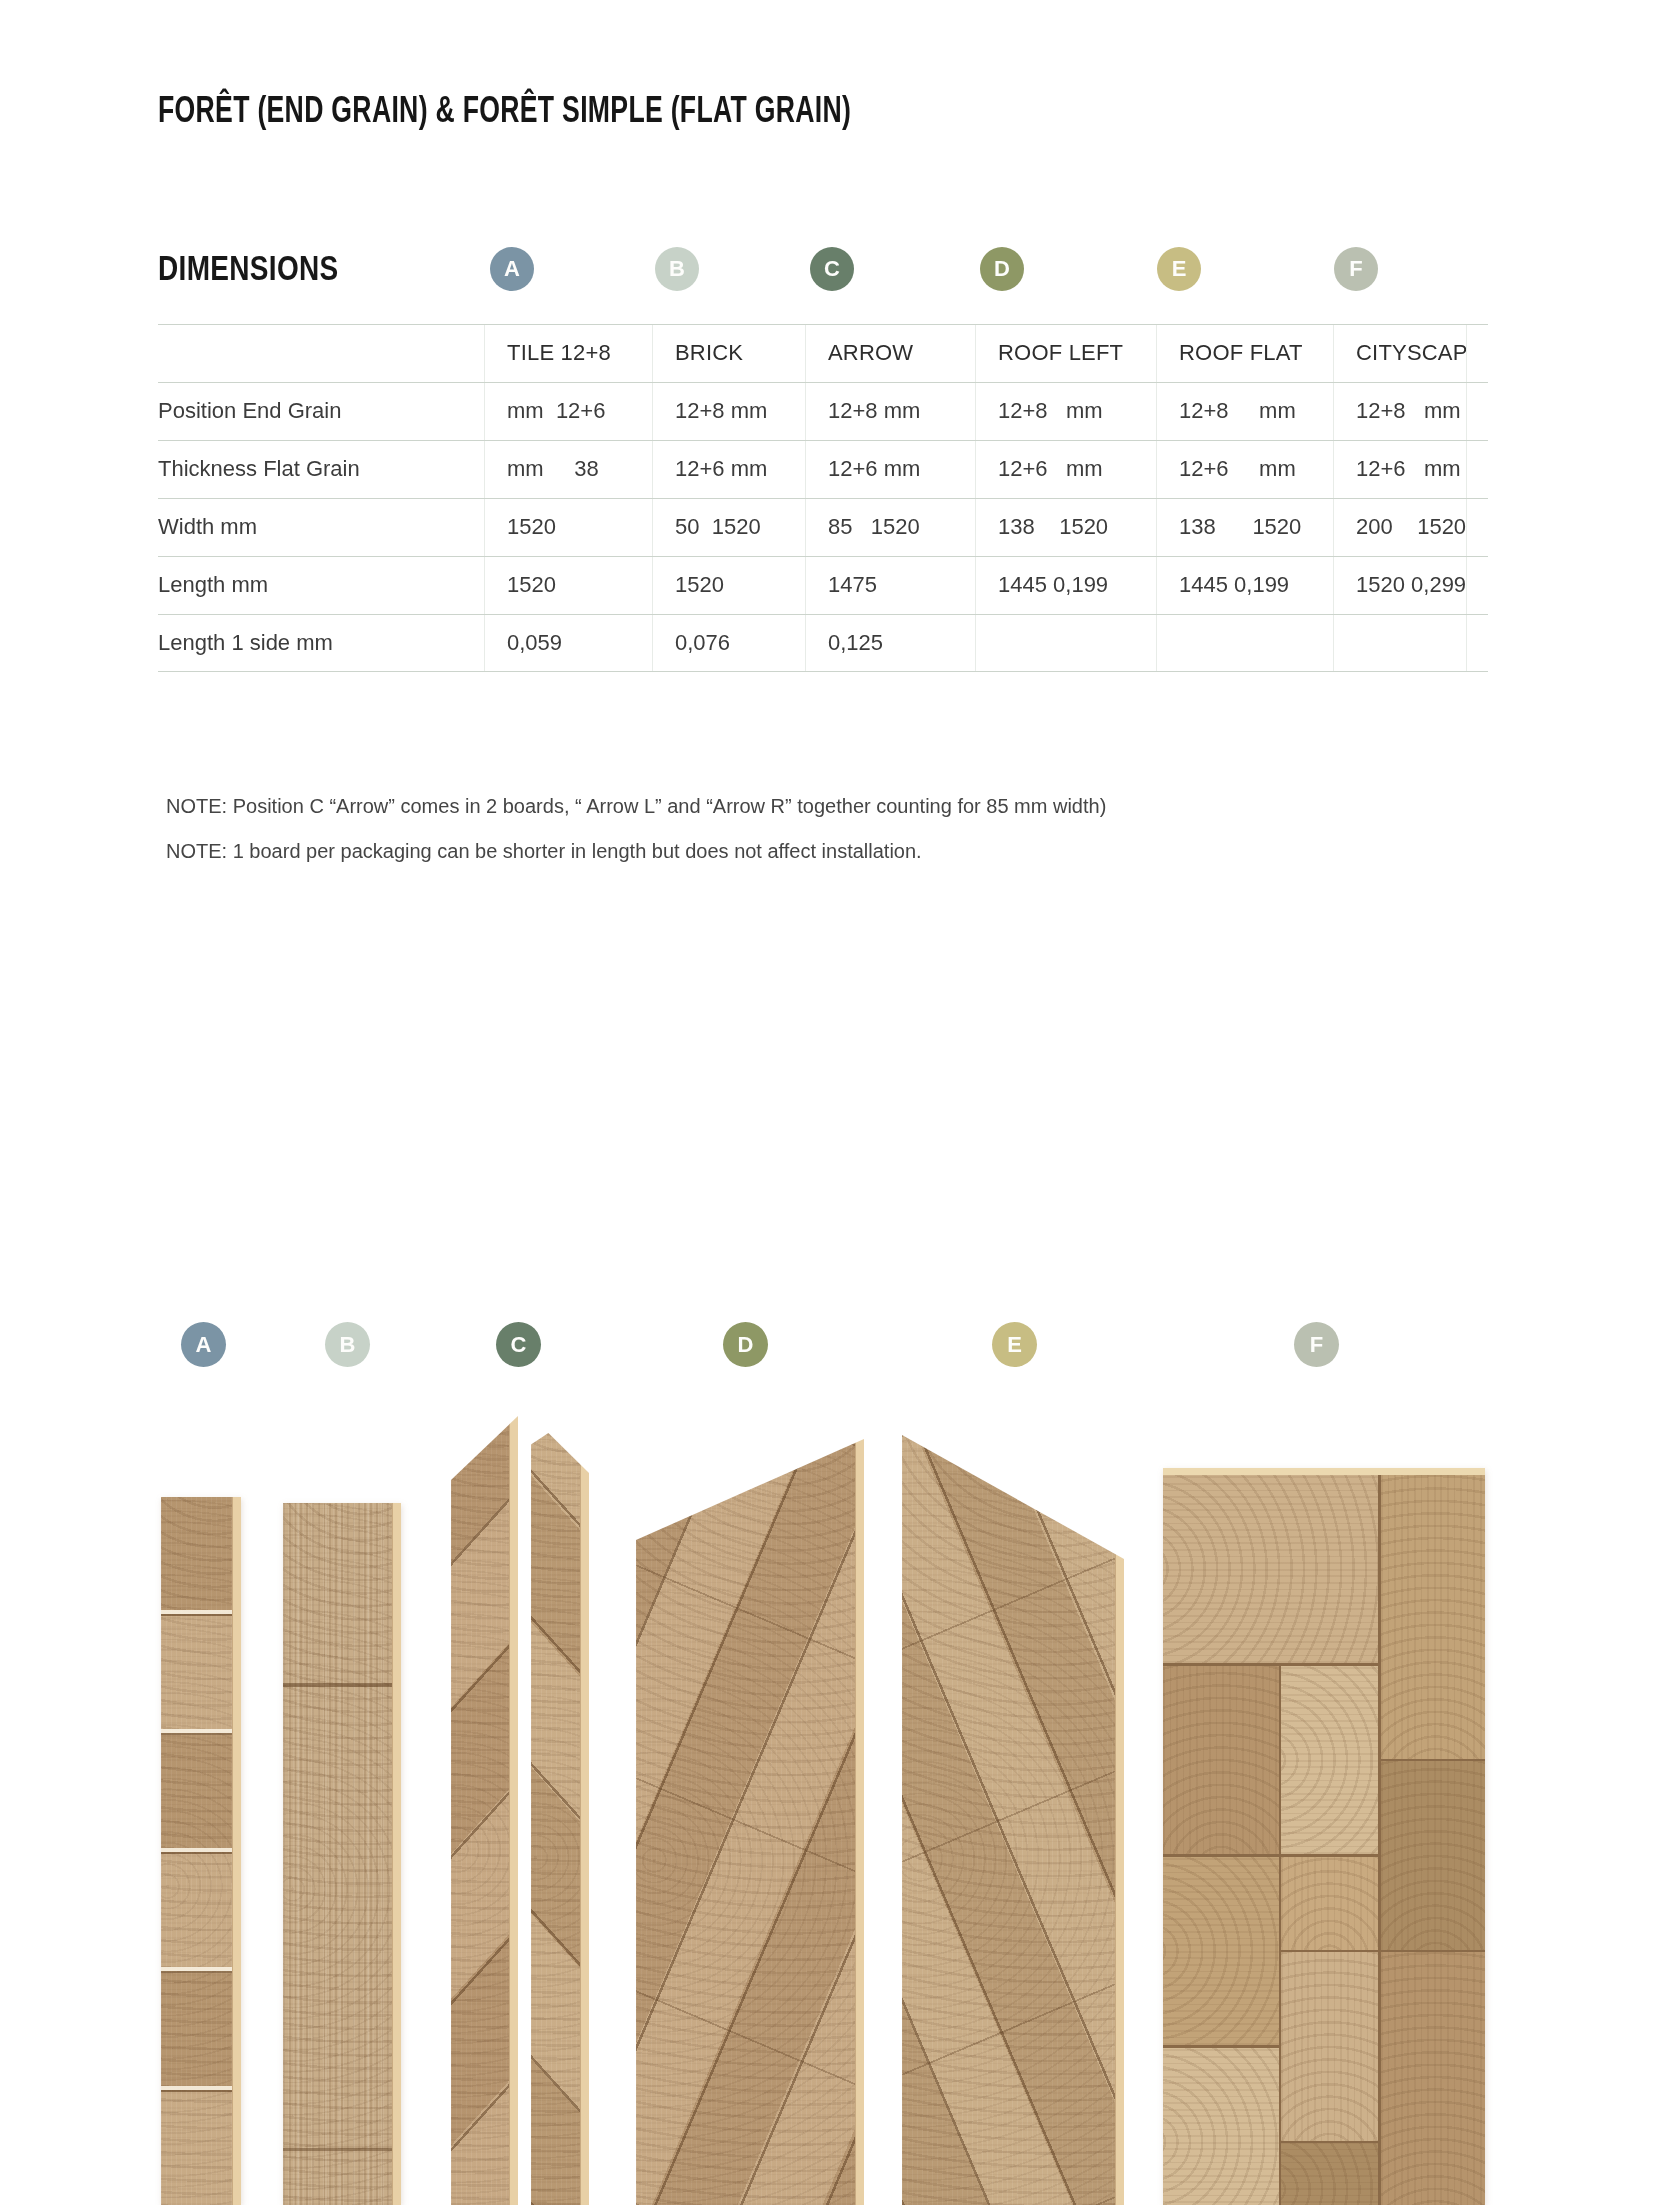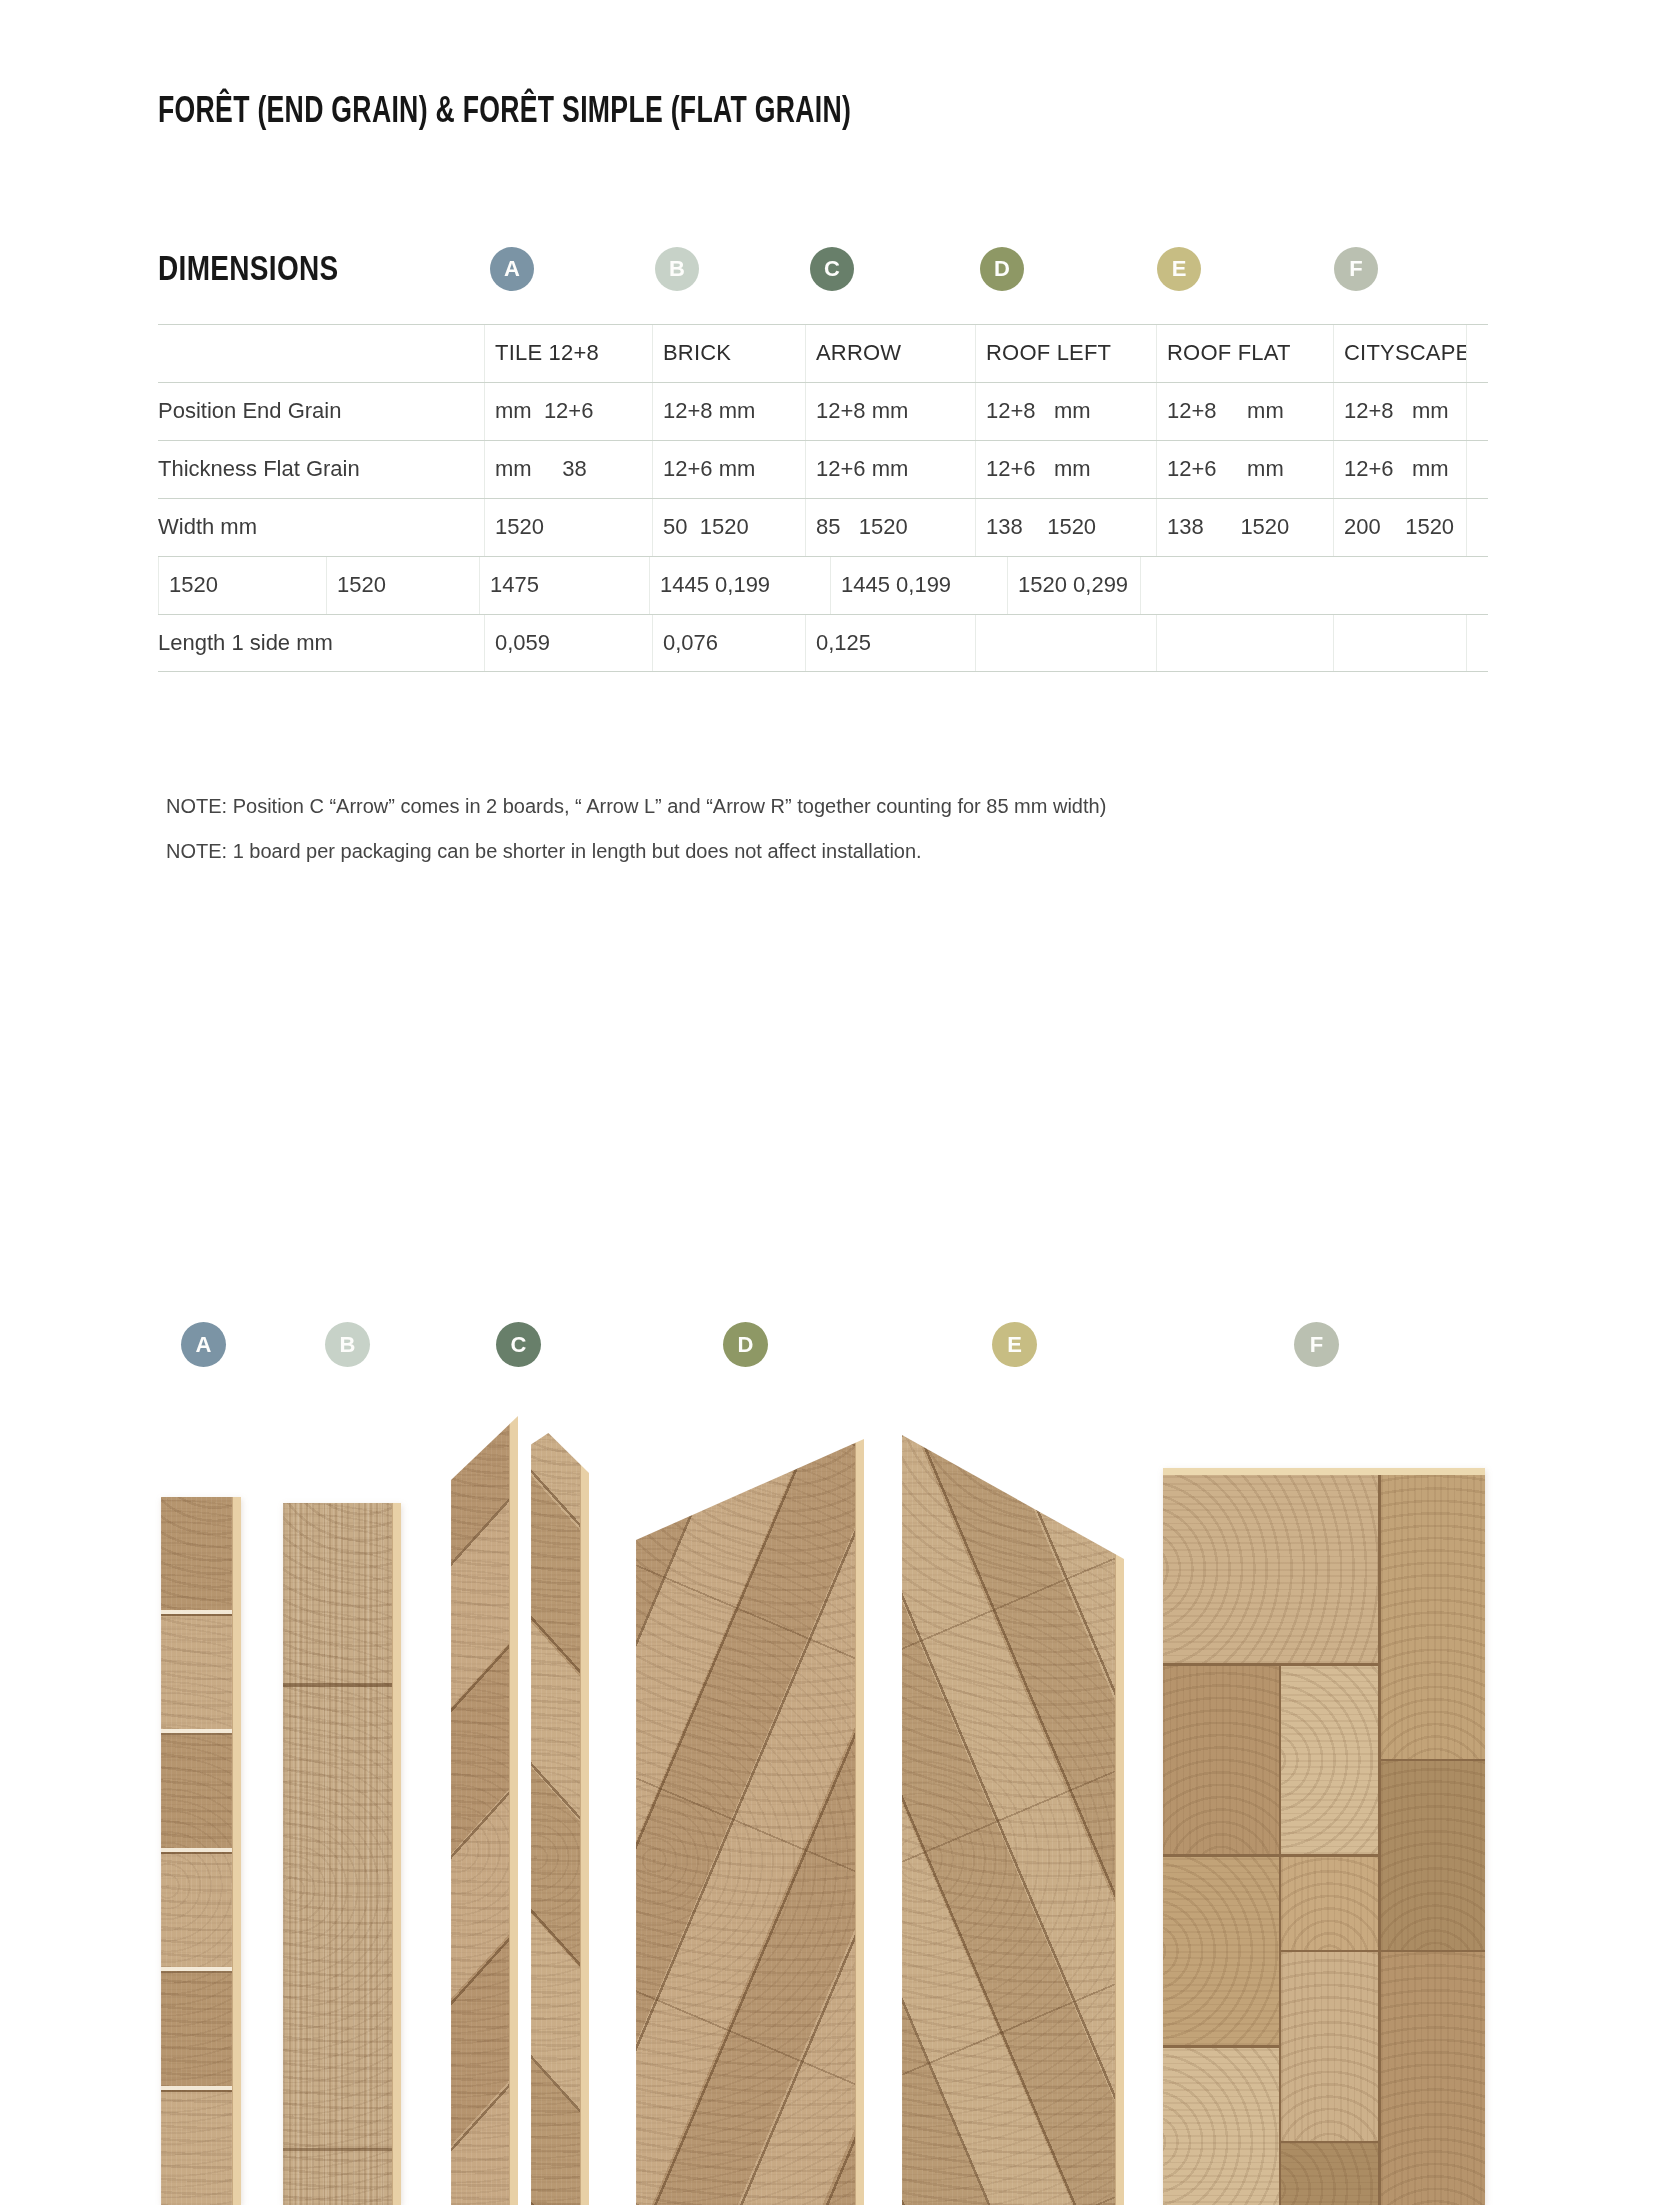--- a/index.html
+++ b/index.html
@@ -20,21 +20,21 @@
   .hc0{left:490px;} .hc1{left:655px;} .hc2{left:810px;}
   .hc3{left:980px;} .hc4{left:1157px;} .hc5{left:1334px;}
   .circle.leg{width:45px;height:45px;top:1322px;font-size:22px;}
   .lc0{left:181px;} .lc1{left:325px;} .lc2{left:496px;}
   .lc3{left:723px;} .lc4{left:992px;} .lc5{left:1294px;}
 
   
   .tbl{position:absolute;left:158px;top:324px;width:1330px;font-size:22px;}
   .tr{display:flex;border-top:1.7px solid #ccd4cc;height:58px;}
   .tr:last-child{border-bottom:1.7px solid #ccd4cc;}
-  .td{line-height:55px;white-space:pre;overflow:hidden;padding-left:10px;
+  .td{line-height:55px;white-space:pre;overflow:hidden;padding-left:22px;
       border-left:0.8px solid #e8ece8;}
   .td.c0{width:326px;padding-left:0;border-left:none;}
   .td.c1{width:168px;} .td.c2{width:153px;} .td.c3{width:170px;}
   .td.c4{width:181px;} .td.c5{width:177px;} .td.c6{width:134px;border-right:0.8px solid #e8ece8;}
   .thead .td{color:#2e2e2e;letter-spacing:0.2px;}
 
   
   .note{position:absolute;left:158px;font-size:20px;color:#454545;margin:8px;white-space:nowrap;}
   .note1{top:787px;} .note2{top:832px;}
 
@@ -153,20 +153,21 @@
       <div class="td c0">Width mm</div>
       <div class="td c1">1520</div>
       <div class="td c2">50  1520</div>
       <div class="td c3">85   1520</div>
       <div class="td c4">138    1520</div>
       <div class="td c5">138      1520</div>
       <div class="td c6">200    1520</div>
     </div>
 
     <div class="tr">
+      <div class="td c0">Length mm</div>
       <div class="td c1">1520</div>
       <div class="td c2">1520</div>
       <div class="td c3">1475</div>
       <div class="td c4">1445 0,199</div>
       <div class="td c5">1445 0,199</div>
       <div class="td c6">1520 0,299</div>
     </div>
 
     <div class="tr">
       <div class="td c0">Length 1 side mm</div>

